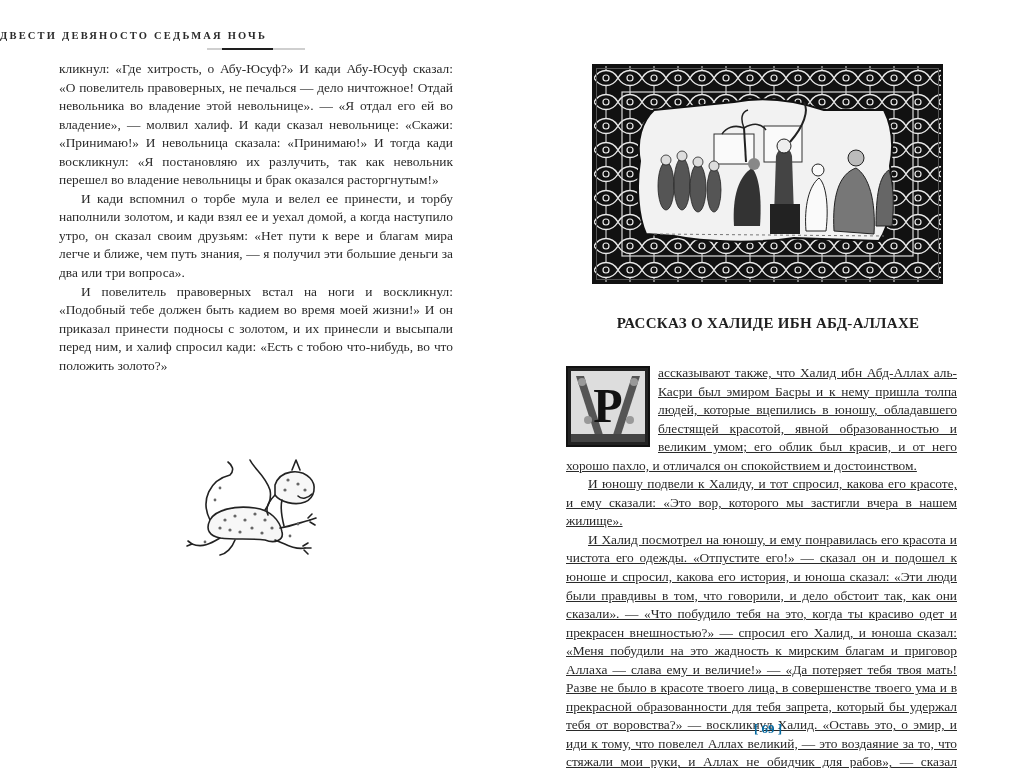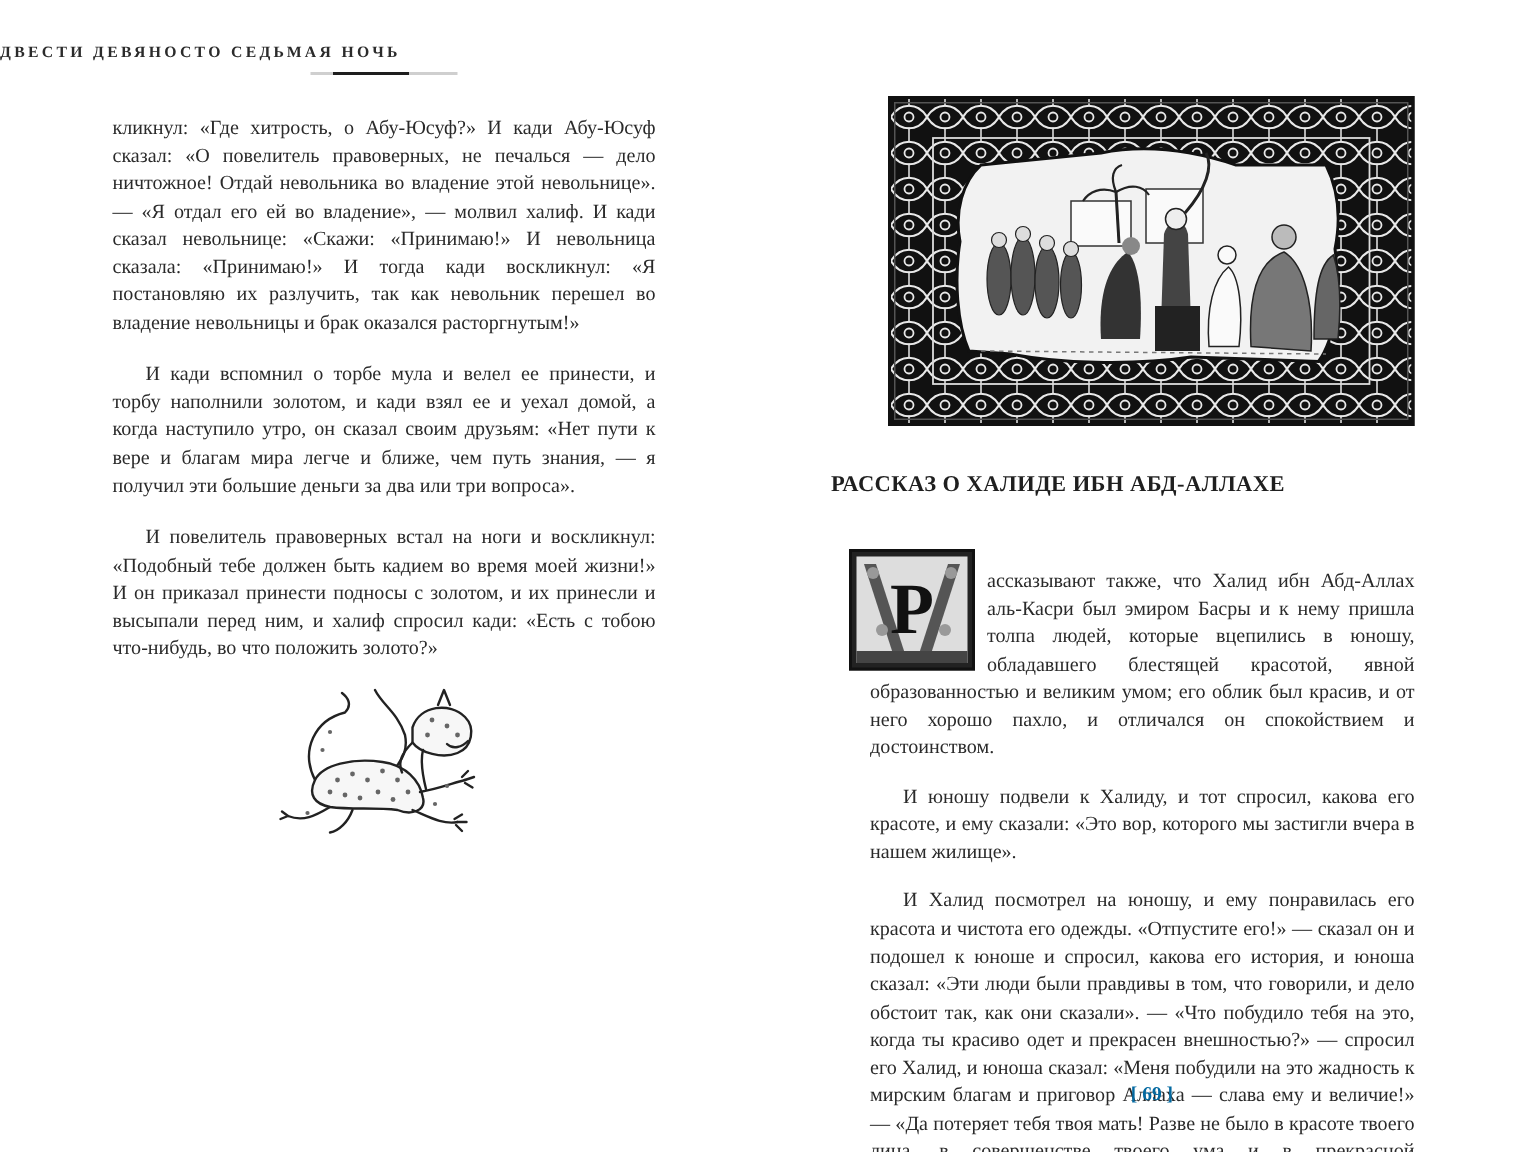--- a/index.html
+++ b/index.html
@@ -16,43 +16,43 @@
       font-size: 10.5px; font-weight: bold; letter-spacing: 2.2px; color: #2b2b2b;
     }
     .head-rule {
       position: absolute; top: 48px; left: 207px; width: 98px; height: 2px;
       background: linear-gradient(to right, #cfcfcf 0%, #cfcfcf 15%, #1e1e1e 15%, #1e1e1e 67%, #cfcfcf 67%, #cfcfcf 100%);
     }
     .col-left {
       position: absolute; top: 60px; left: 59px; width: 394px;
       font-size: 13.4px; line-height: 18.55px; text-align: justify; hyphens: manual;
     }
-    .col-left p { margin: 16px; text-indent: 0; }
+    .col-left p { margin: 0; text-indent: 0; }
     .col-left p.indent { text-indent: 22px; }
 
     .beast {
       position: absolute; left: 180px; top: 440px; width: 150px; height: 120px;
     }
 
     .illustration {
       position: absolute; left: 80px; top: 64px; width: 351px; height: 220px;
       box-sizing: border-box; background: #111; border: 2px solid #111;
       outline: 1px solid #555; outline-offset: -5px;
     }
     .illustration svg { display: block; }
 
     .story-title {
-      position: absolute; top: 313px; left: 42px; width: 428px; 
+      position: absolute; top: 313px; left: 42px; width: 428px; text-align: center;
       font-size: 15px; font-weight: bold; line-height: 20px; color: #1f1f1f; letter-spacing: 0.3px;
     }
     .col-right {
       position: absolute; top: 364px; left: 54px; width: 391px;
       font-size: 13.4px; line-height: 18.55px; text-align: justify;
     }
-    .col-right p { margin: 14px; }
+    .col-right p { margin: 0; text-decoration: underline; }
     .col-right p.indent { text-indent: 22px; }
     .dropcap {
       float: left; width: 84px; height: 81px; margin: 2px 8px 0 0;
       background: #222; border: 2px solid #111; box-sizing: border-box; position: relative;
     }
     .folio {
       position: absolute; top: 721px; left: 0; width: 512px; text-align: center;
       font-size: 13px; font-weight: bold; color: #0369a1;
     }
   </style>

